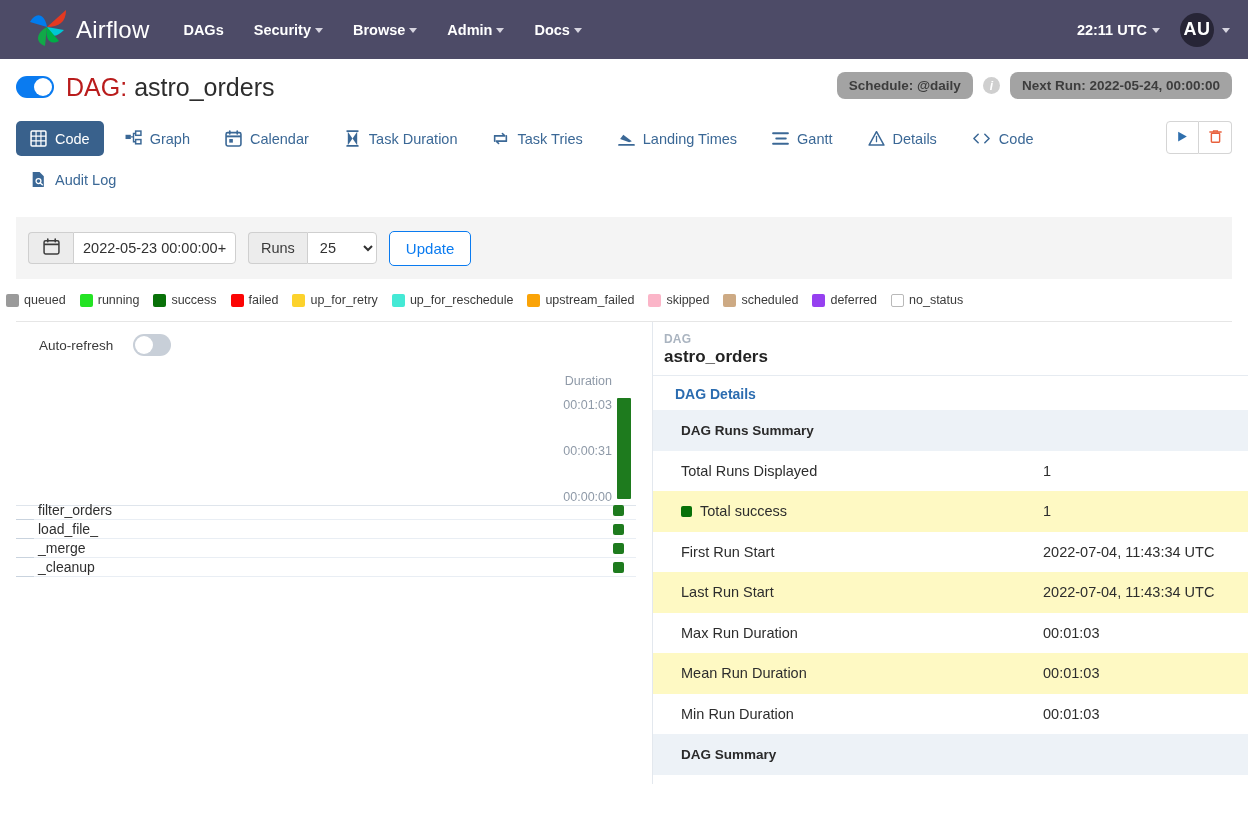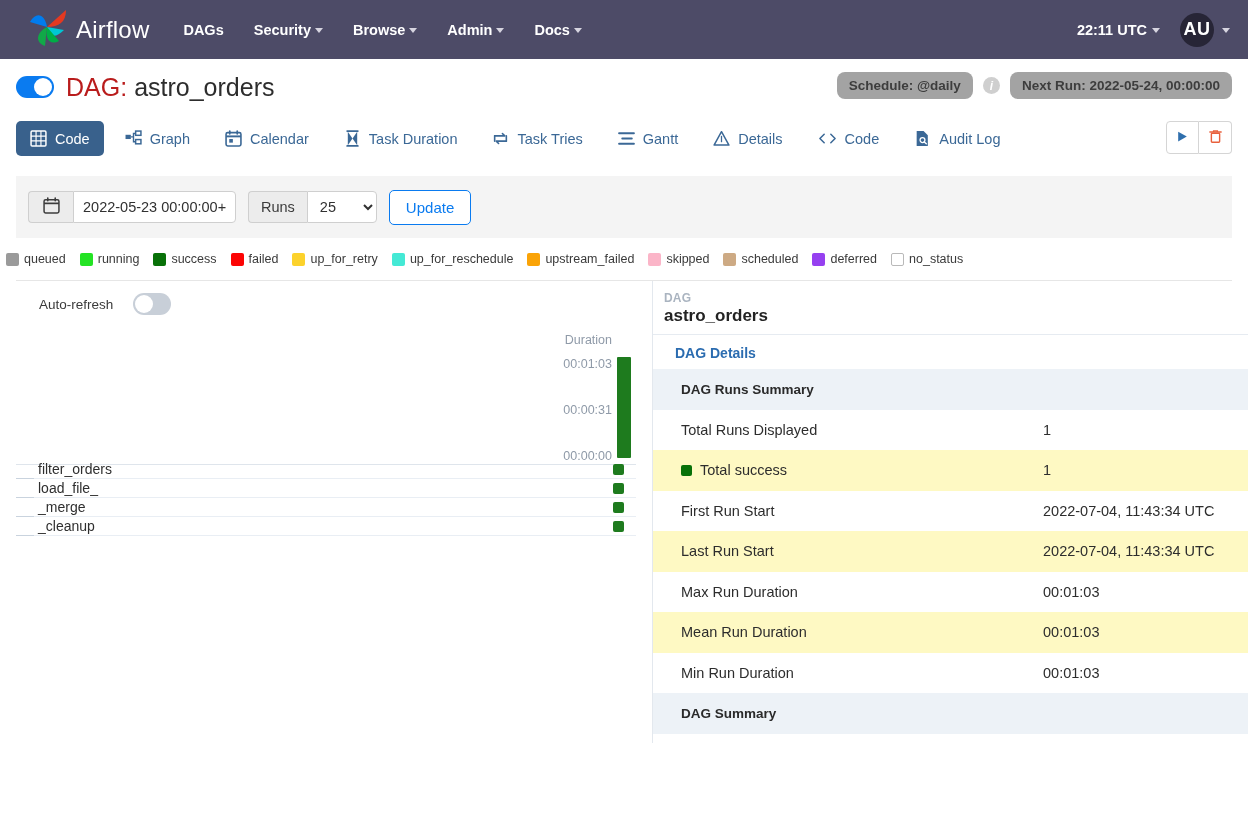--- a/index.html
+++ b/index.html
@@ -441,20 +441,29 @@
     <div class="tab">
       <span>
         <svg width="17" height="17" viewBox="0 0 16 16">
           <path d="M2.5 5.5h9.5M12 5.5l-2.2-2.2M13.5 10.5H4M4 10.5l2.2 2.2" stroke="#3b6896" stroke-width="1.5" fill="none" stroke-linecap="round" stroke-linejoin="round"></path>
           <path d="M2.5 5.5v5M13.5 10.5v-5" stroke="#3b6896" stroke-width="1.5" stroke-linecap="round"></path>
         </svg>
       </span>
       <span>Task Tries</span>
     </div>
 
+    <div class="tab">
+      <span>
+        <svg width="17" height="17" viewBox="0 0 16 16">
+          <path d="M1 14h14" stroke="#3b6896" stroke-width="1.8" stroke-linecap="round"></path>
+          <path d="M2 8.5 L10.5 11.5 L13 10.5 L5 4.5 Z" fill="#3b6896"></path>
+        </svg>
+      </span>
+      <span>Landing Times</span>
+    </div>
 
     <div class="tab">
       <span>
         <svg width="17" height="17" viewBox="0 0 16 16">
           <path d="M1 3h14M4 8h9M1 13h14" stroke="#3b6896" stroke-width="1.8" stroke-linecap="round"></path>
         </svg>
       </span>
       <span>Gantt</span>
     </div>
 

